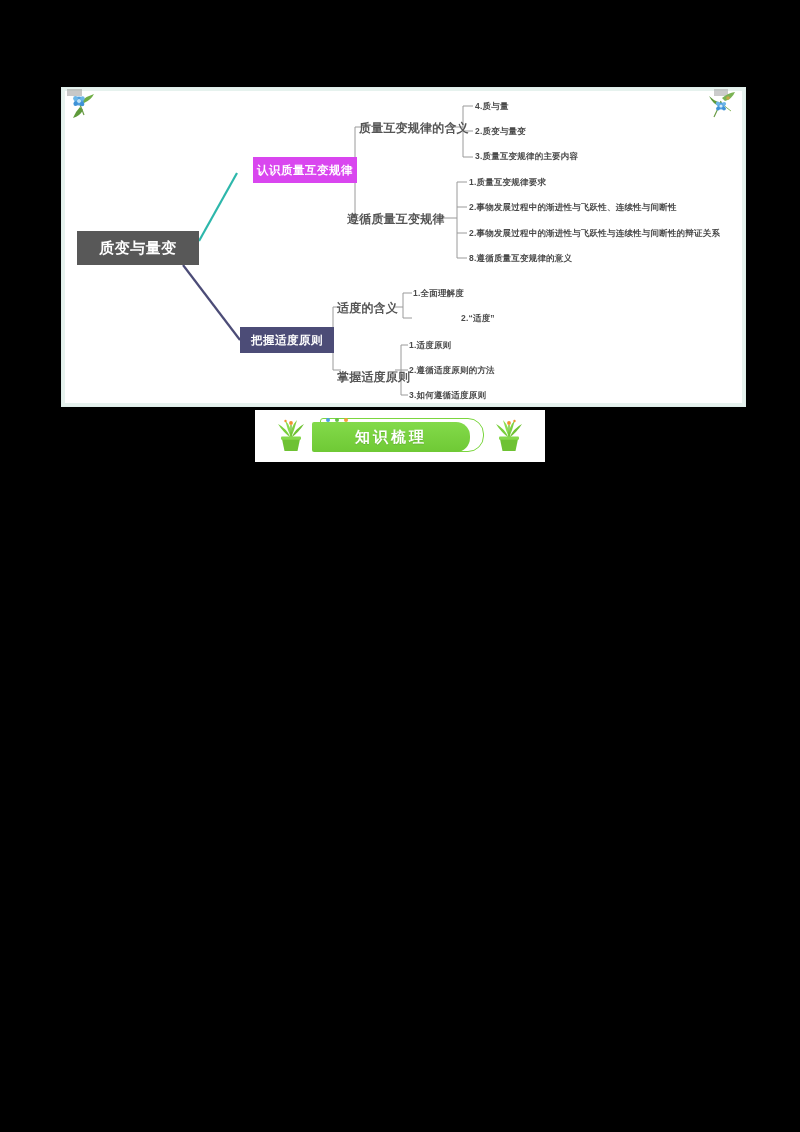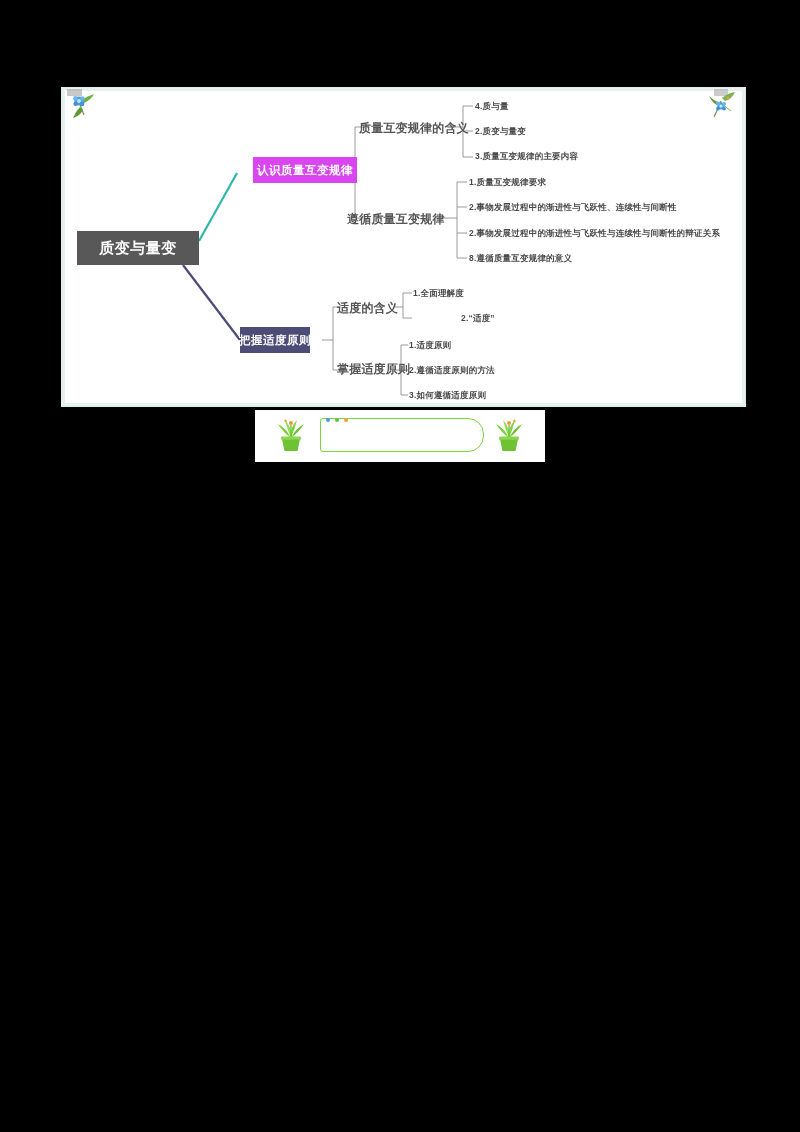--- a/index.html
+++ b/index.html
@@ -58,21 +58,21 @@
     font-size: 15px;
   }
   #node-b1 {
     left: 188px; top: 66px;
     width: 104px; height: 26px;
     background: #d946ef;
     font-size: 11.5px;
   }
   #node-b2 {
     left: 175px; top: 236px;
-    width: 70px; height: 26px;
+    width: 94px; height: 26px;
     background: #4c4c77;
     font-size: 11.5px;
   }
 
   
   #connectors {
     position: absolute;
     left: 0; top: 0;
     width: 683px; height: 318px;
     z-index: 2;
@@ -98,21 +98,21 @@
   #lA1 { left: 410px; top: 11px; }
   #lA2 { left: 410px; top: 36px; }
   #lA3 { left: 410px; top: 61px; }
   #lB1 { left: 404px; top: 87px; }
   #lB2 { left: 404px; top: 112px; }
   #lB3 { left: 404px; top: 138px; }
   #lB4 { left: 404px; top: 163px; }
 
   
   #lblC1 { left: 272px; top: 211px; }
-  #lblC2 { left: 272px; top: 272px; text-align: right; }
+  #lblC2 { left: 272px; top: 280px; text-align: right; }
   
   #lC1 { left: 348px; top: 198px; }
   #lC2 { left: 348px; top: 223px; margin-left: 48px; }
   #lD1 { left: 344px; top: 250px; }
   #lD2 { left: 344px; top: 275px; }
   #lD3 { left: 344px; top: 300px; }
 
   
   #banner {
     position: absolute;
@@ -301,20 +301,23 @@
         </svg>
       </div>
 
       <div id="banner-btn-wrap">
         <div id="banner-outline"></div>
         <div id="banner-dots">
           <span class="bdot" style="background:#4a9de8"></span>
           <span class="bdot" style="background:#62c24a"></span>
           <span class="bdot" style="background:#f2a03c"></span>
         </div>
+        <div id="banner-btn">
+          <span id="banner-label">知识梳理</span>
+        </div>
       </div>
 
       <div class="plant">
         <svg viewBox="0 0 34 36" width="34" height="36">
           <path d="M17 20 Q9 14 4 6 Q12 10 17 20 Z" fill="#79cf3c"></path>
           <path d="M17 20 Q25 14 30 6 Q22 10 17 20 Z" fill="#6ec233"></path>
           <path d="M17 20 Q13 10 11 2 Q18 9 17 20 Z" fill="#8ade4f"></path>
           <path d="M17 20 Q21 10 23 2 Q16 9 17 20 Z" fill="#7ed143"></path>
           <path d="M17 20 L17 7" stroke="#6ec233" stroke-width="1.4" fill="none"></path>
           <circle cx="17" cy="5" r="1.9" fill="#f0922e"></circle>

